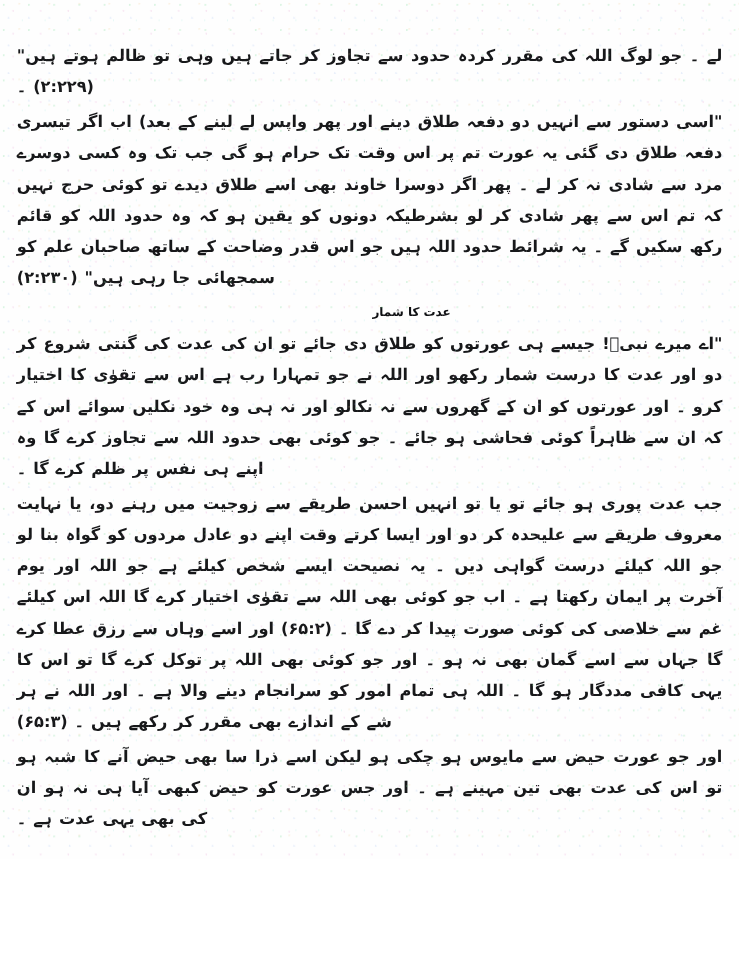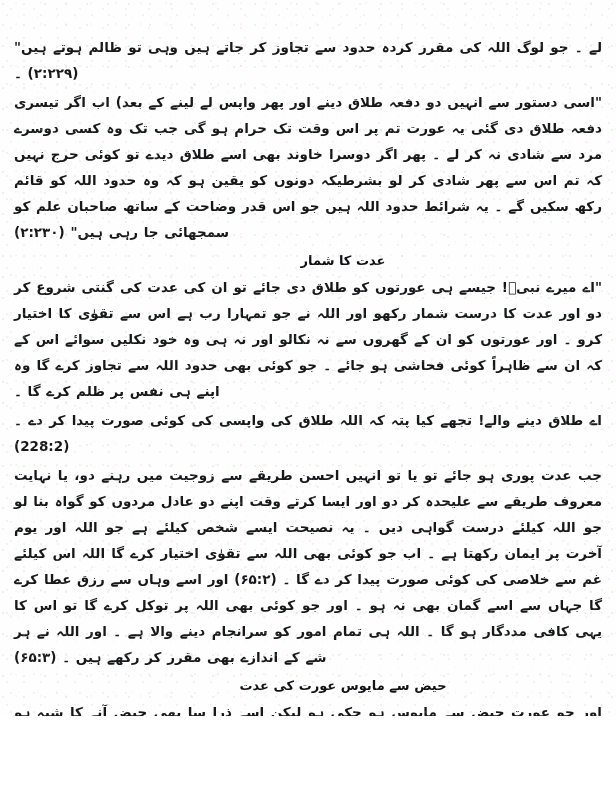--- a/index.html
+++ b/index.html
@@ -56,21 +56,21 @@
   }
   .para.ragged {
     text-align: justify;
     text-align-last: left;
   }
   .heading {
     direction: rtl;
     text-align: center;
     color: #101114;
     font-family: "DejaVu Sans", sans-serif;
-    font-size: 13px;
+    font-size: 10px;
     font-weight: 700;
     line-height: 24px;
     margin: 4px 0 1px 0;
     padding-left: 70px;
   }
   .block {
     margin-bottom: 3px;
   }
 </style>
 </head>
@@ -82,23 +82,21 @@
   <div class="content">
 
     <p class="para ragged block">لے ۔ جو لوگ اللہ کی مقرر کردہ حدود سے تجاوز کر جاتے ہیں وہی تو ظالم ہوتے ہیں" (۲:۲۲۹) ۔</p>
 
     <p class="para block">"اسی دستور سے انہیں دو دفعہ طلاق دینے اور پھر واپس لے لینے کے بعد) اب اگر تیسری دفعہ طلاق دی گئی یہ عورت تم پر اس وقت تک حرام ہو گی جب تک وہ کسی دوسرے مرد سے شادی نہ کر لے ۔ پھر اگر دوسرا خاوند بھی اسے طلاق دیدے تو کوئی حرج نہیں کہ تم اس سے پھر شادی کر لو بشرطیکہ دونوں کو یقین ہو کہ وہ حدود اللہ کو قائم رکھ سکیں گے ۔ یہ شرائط حدود اللہ ہیں جو اس قدر وضاحت کے ساتھ صاحبان علم کو سمجھائی جا رہی ہیں" (۲:۲۳۰)</p>
 
     <div class="heading">عدت کا شمار</div>
 
     <p class="para block">"اے میرے نبیؐ! جیسے ہی عورتوں کو طلاق دی جائے تو ان کی عدت کی گنتی شروع کر دو اور عدت کا درست شمار رکھو اور اللہ نے جو تمہارا رب ہے اس سے تقوٰی کا اختیار کرو ۔ اور عورتوں کو ان کے گھروں سے نہ نکالو اور نہ ہی وہ خود نکلیں سوائے اس کے کہ ان سے ظاہراً کوئی فحاشی ہو جائے ۔ جو کوئی بھی حدود اللہ سے تجاوز کرے گا وہ اپنے ہی نفس پر ظلم کرے گا ۔</p>
 
-    <p class="para ragged block">اے طلاق دینے والے! تجھے کیا پتہ کہ اللہ طلاق کی واپسی کی کوئی صورت پیدا کر دے ۔ (228:2)</p>
 
 
     <p class="para block">جب عدت پوری ہو جائے تو یا تو انہیں احسن طریقے سے زوجیت میں رہنے دو، یا نہایت معروف طریقے سے علیحدہ کر دو اور ایسا کرتے وقت اپنے دو عادل مردوں کو گواہ بنا لو جو اللہ کیلئے درست گواہی دیں ۔ یہ نصیحت ایسے شخص کیلئے ہے جو اللہ اور یوم آخرت پر ایمان رکھتا ہے ۔ اب جو کوئی بھی اللہ سے تقوٰی اختیار کرے گا اللہ اس کیلئے غم سے خلاصی کی کوئی صورت پیدا کر دے گا ۔ (۶۵:۲) اور اسے وہاں سے رزق عطا کرے گا جہاں سے اسے گمان بھی نہ ہو ۔ اور جو کوئی بھی اللہ پر توکل کرے گا تو اس کا یہی کافی مددگار ہو گا ۔ اللہ ہی تمام امور کو سرانجام دینے والا ہے ۔ اور اللہ نے ہر شے کے اندازے بھی مقرر کر رکھے ہیں ۔ (۶۵:۳)</p>
 
-    <div class="heading">حیض سے مایوس عورت کی عدت</div>
 
     <p class="para block">اور جو عورت حیض سے مایوس ہو چکی ہو لیکن اسے ذرا سا بھی حیض آنے کا شبہ ہو تو اس کی عدت بھی تین مہینے ہے ۔ اور جس عورت کو حیض کبھی آیا ہی نہ ہو ان کی بھی یہی عدت ہے ۔</p>
 
   </div>
 </div>
 
 </body></html>

